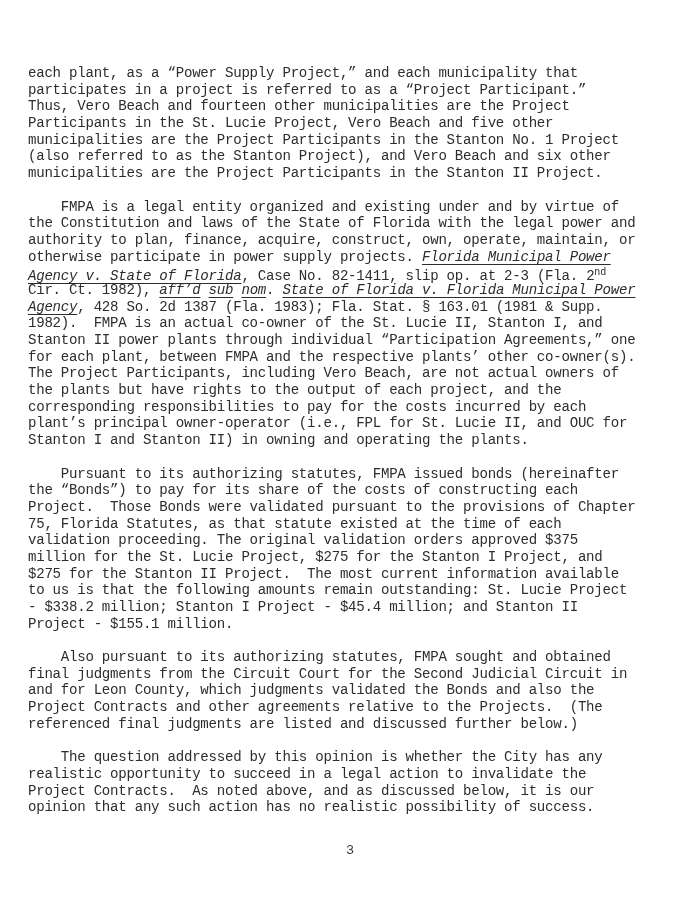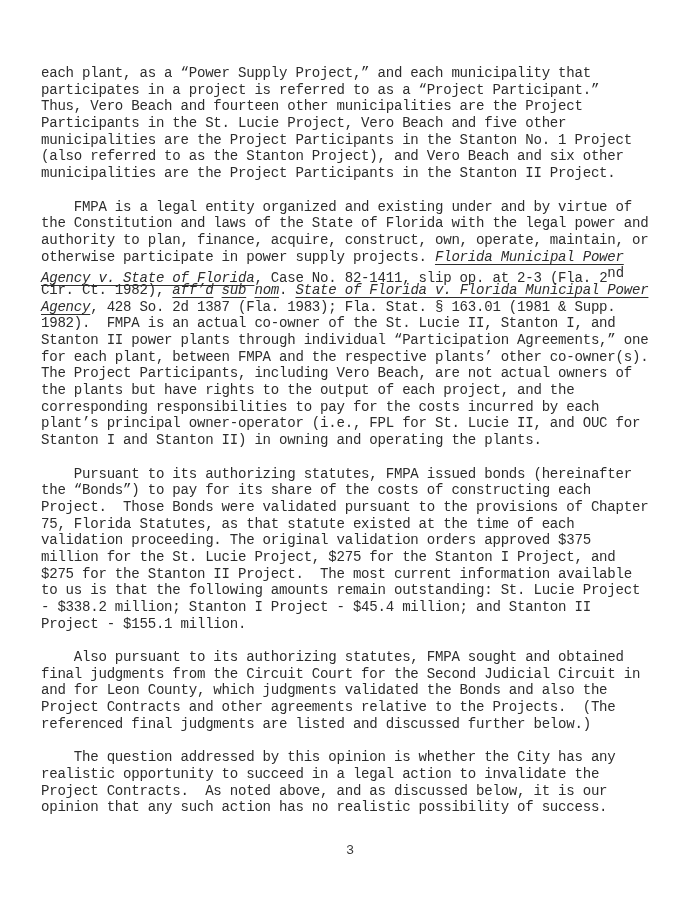--- a/index.html
+++ b/index.html
@@ -11,21 +11,21 @@
     position: relative;
     width: 700px;
     height: 905px;
     background: #ffffff;
     overflow: hidden;
     font-family: "Liberation Mono", "DejaVu Sans Mono", monospace;
     color: #2d2d2d;
   }
   .doc-body {
     position: absolute;
-    left: 41px;
+    left: 28px;
     top: 65px;
     width: 655px;
     font-size: 14.1px;
     line-height: 16.7px;
     letter-spacing: -0.25px;
     white-space: pre;
   }
   .paragraph {
     margin: 0 0 16.7px 0;
   }
@@ -34,21 +34,21 @@
     white-space: pre;
   }
   .seg { white-space: pre; }
   .seg.u {
     text-decoration: underline;
     text-decoration-thickness: 1px;
     text-underline-offset: 3px;
     font-style: italic;
   }
   .seg.sup {
-    font-size: 14px;
+    font-size: 10px;
     vertical-align: 5px;
     letter-spacing: 0;
   }
   .page-number {
     position: absolute;
     top: 843px;
     left: 0;
     width: 100%;
     text-align: center;
     font-size: 13.5px;

